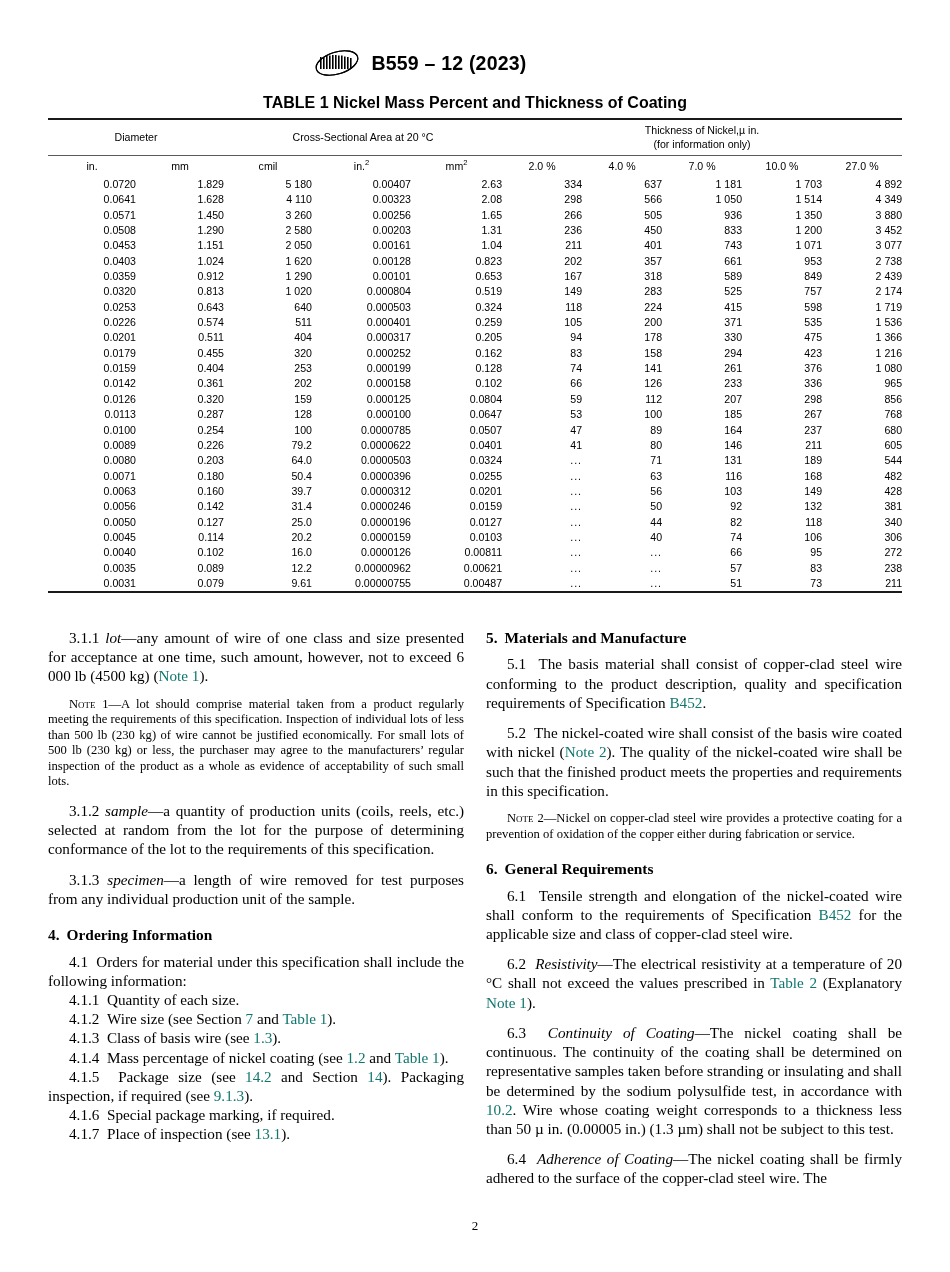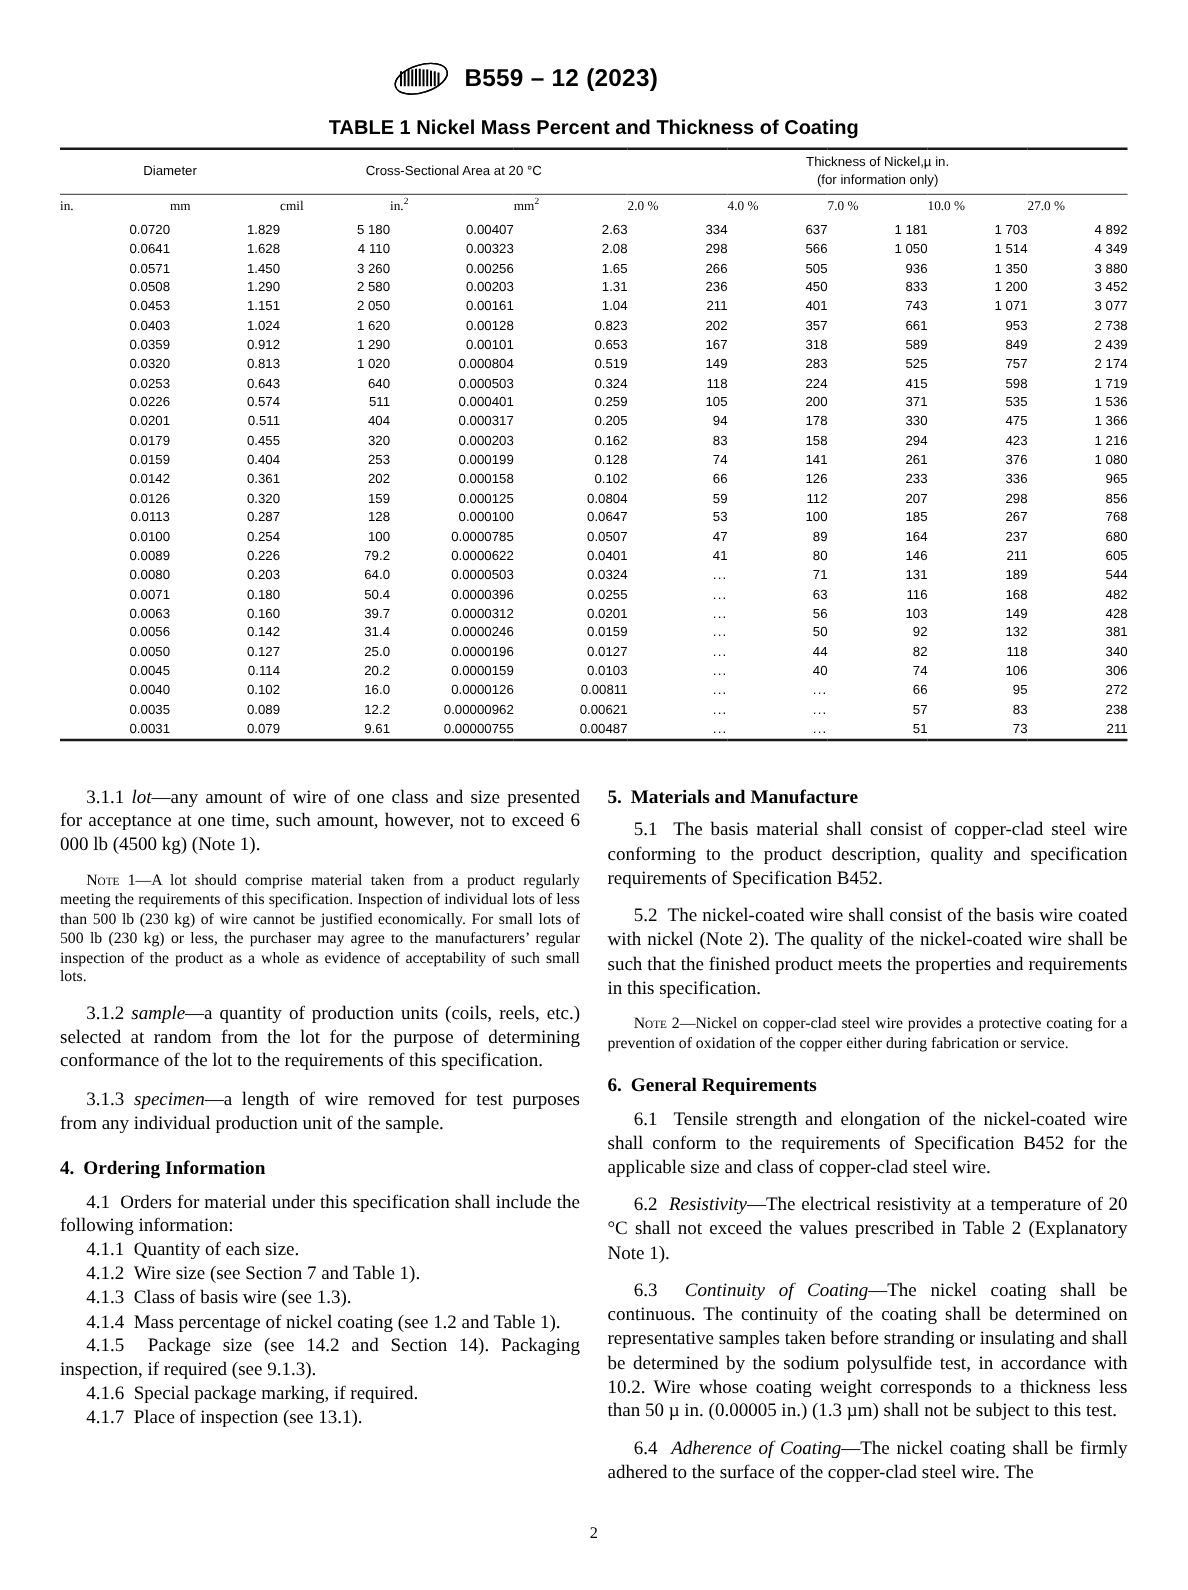--- a/index.html
+++ b/index.html
@@ -67,24 +67,23 @@
   .rule-bot   { border-bottom: 2.2px solid #1a1a1a; }
 
   tr.grp-row th {
     height: 35px;
     text-align: center;
     vertical-align: middle;
     line-height: 1.28;
   }
   tr.sub-row th {
     height: 19px;
-    text-align: left;
+    text-align: center;
     vertical-align: middle;
     padding-bottom: 2px;
-    font-family: Liberation Serif, serif;
   }
   tr.body-row td {
     height: 15.35px;
     line-height: 15.35px;
     white-space: nowrap;
   }
   td.num  { text-align: right; padding-right: 22px; }
   td.num2 { text-align: right; padding-right: 30px; }
   td.dots { text-align: right; padding-right: 30px; color: #000; letter-spacing: 1px;}
   .sup { font-size: 7.6px; vertical-align: super; line-height: 0; }
@@ -127,21 +126,21 @@
   .note-lbl { font-variant: small-caps; }
   h2.sec {
     font-size: 15.4px;
     font-weight: bold;
     margin: 17px 0 7px 0;
     text-indent: 0;
     text-align: left;
   }
   h2.sec .secnum { margin-right: 7px; }
   .ital { font-style: italic; }
-  .lnk { color: #000000; }
+  .lnk { color: #0f766e; }
 
   
   .page-no {
     position: absolute;
     top: 1218px;
     left: 0;
     width: 950px;
     text-align: center;
     font-size: 13px;
   }
@@ -340,21 +339,21 @@
           <td class="num2">94</td>
           <td class="num2">178</td>
           <td class="num2">330</td>
           <td class="num2">475</td>
           <td class="num2">1 366</td>
         </tr>
         <tr class="body-row">
           <td class="num">0.0179</td>
           <td class="num">0.455</td>
           <td class="num">320</td>
-          <td class="num">0.000203</td>
+          <td class="num">0.000252</td>
           <td class="num">0.162</td>
           <td class="num2">83</td>
           <td class="num2">158</td>
           <td class="num2">294</td>
           <td class="num2">423</td>
           <td class="num2">1 216</td>
         </tr>
         <tr class="body-row">
           <td class="num">0.0159</td>
           <td class="num">0.404</td>

